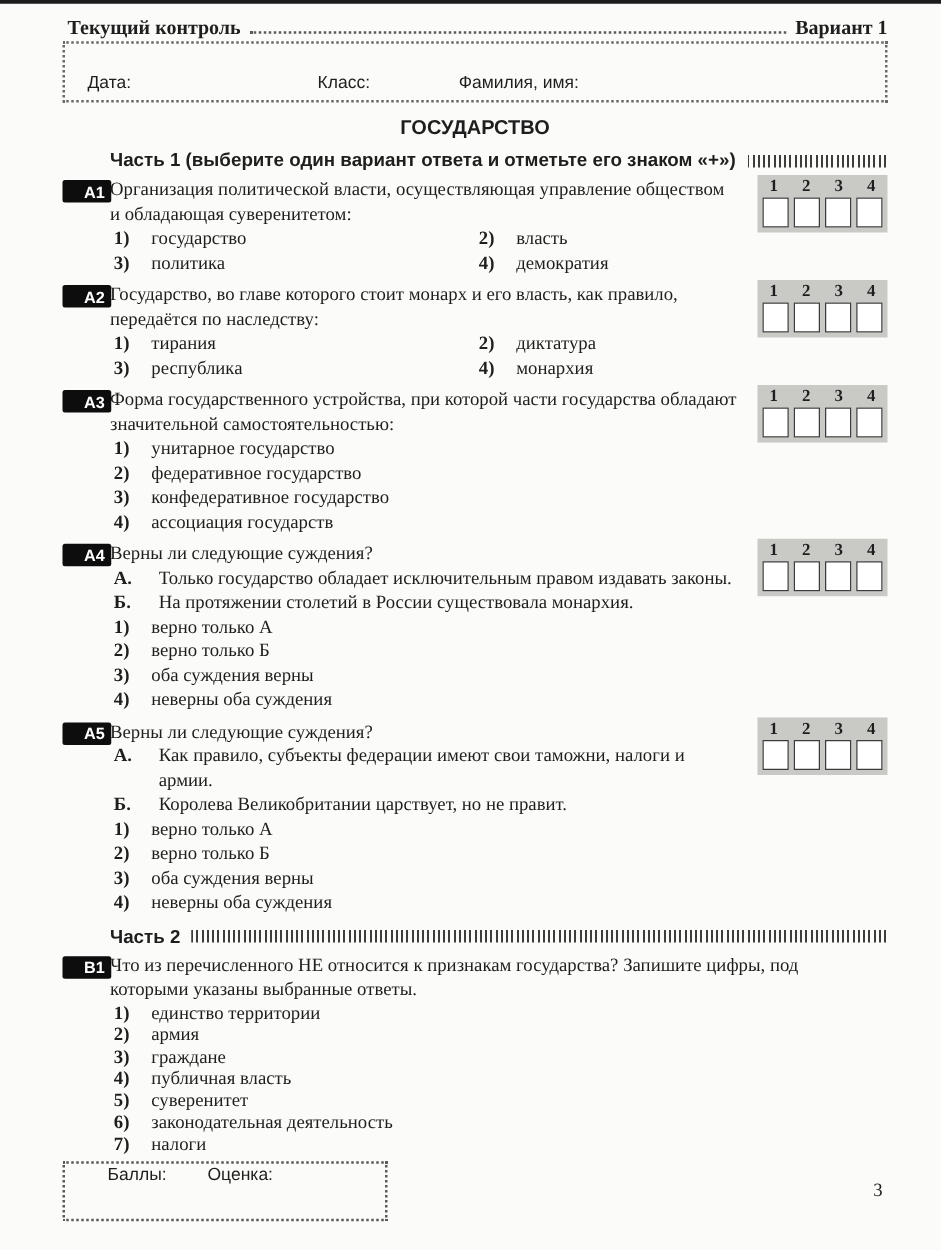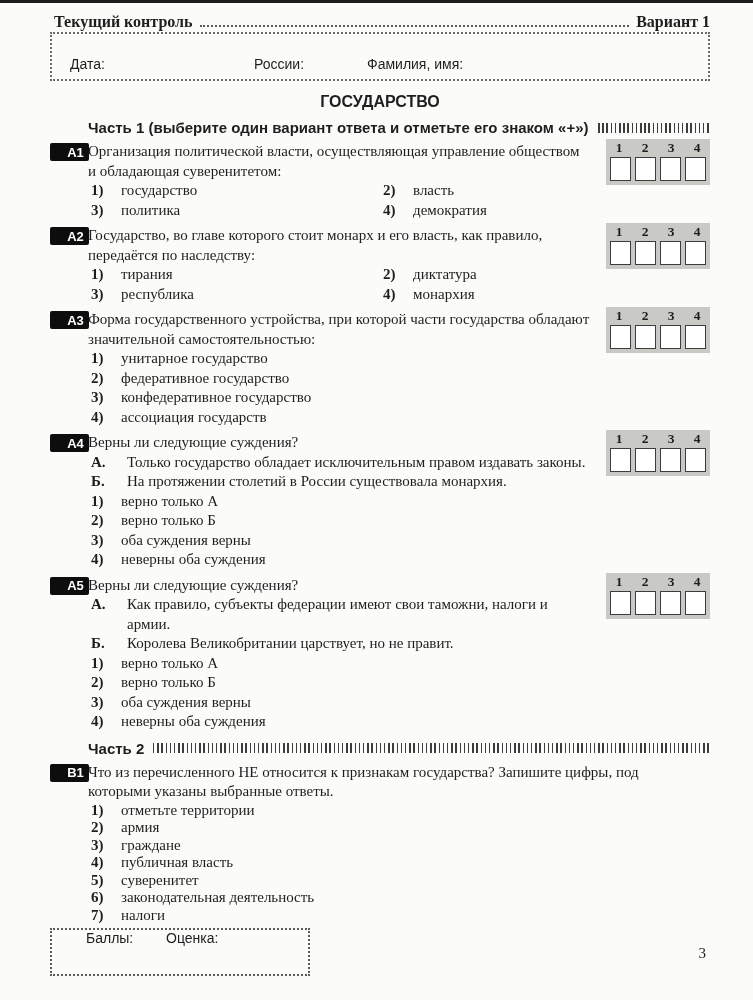--- a/index.html
+++ b/index.html
@@ -81,21 +81,21 @@
 <div class="content">
 
   <div class="header-row">
     <span>Текущий контроль</span>
     <span class="leader"></span>
     <span>Вариант 1</span>
   </div>
 
   <div class="info-box">
     <span class="f-date">Дата:</span>
-    <span class="f-class">России:</span>
+    <span class="f-class">Класс:</span>
     <span>Фамилия, имя:</span>
   </div>
 
   <div class="doc-title">ГОСУДАРСТВО</div>
 
   <div class="part-heading">
     <span>Часть 1 (выберите один вариант ответа и отметьте его знаком «+»)</span>
     <span class="hatch"></span>
   </div>
 
@@ -331,21 +331,21 @@
 
   <div class="q tight">
     <div class="q-badge-col">
         <span class="badge">В1</span>
       </div>
     <div class="q-body">
       <div class="q-text">
         <div style="max-width:565px;">Что из перечисленного НЕ относится к признакам государства? Запишите цифры, под которыми указаны выбранные ответы.</div>
         <div class="opt">
             <span class="opt-n">1)</span>
-            <span>отметьте территории</span>
+            <span>единство территории</span>
           </div>
         <div class="opt">
             <span class="opt-n">2)</span>
             <span>армия</span>
           </div>
         <div class="opt">
             <span class="opt-n">3)</span>
             <span>граждане</span>
           </div>
         <div class="opt">

